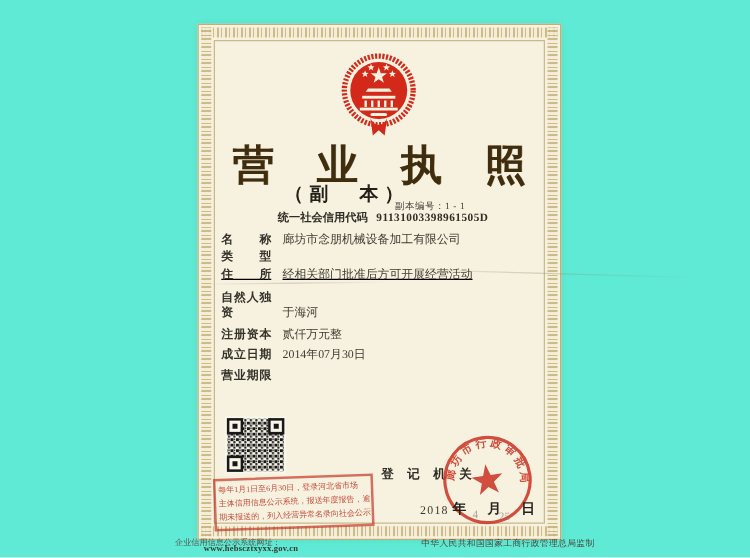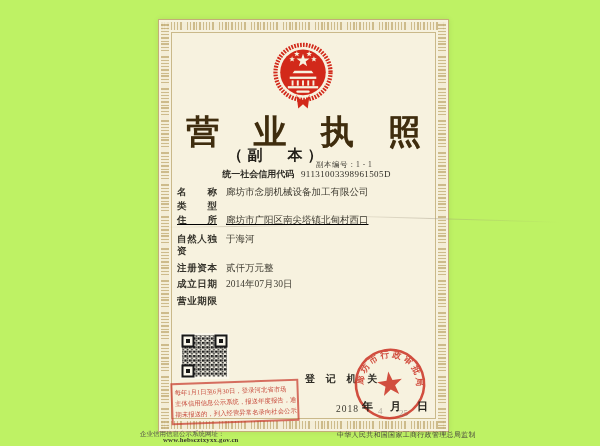--- a/index.html
+++ b/index.html
@@ -1,19 +1,19 @@
 <!DOCTYPE html>
 <html><head>
 <meta charset="utf-8">
 <style>
   * { margin:0; padding:0; box-sizing:border-box; }
   html,body { background:#ffffff; }
   .scan {
     position:relative; width:600px; height:446px; overflow:hidden;
-    background:#bef264;
+    background:#5eead4;
     font-family:"Liberation Serif","DejaVu Serif",serif;
   }
   
   .paper {
     position:absolute; left:158px; top:19px; width:291px; height:413px;
     background:#f7f2df;
     border:1px solid #c3ae77;
     box-shadow:0 0 6px rgba(0,0,0,.08);
   }
   .band { position:absolute; opacity:.85; }
@@ -36,25 +36,25 @@
     font-size:33px; font-weight:bold; color:#3f2d0e;
     letter-spacing:13px; padding-left:13px; text-shadow:.4px .4px 0 rgba(63,45,14,.5);
   }
   .subtitle {
     position:absolute; left:158px; top:146px; width:234px; text-align:center;
     font-size:15px; font-weight:bold; color:#23201a; letter-spacing:5px; padding-left:5px;
   }
   .copy-no { position:absolute; left:316px; top:160px; font-size:7.5px; color:#3c3a32; letter-spacing:.5px; }
   .credit { position:absolute; left:158px; top:168px; width:291px; text-align:center;
     font-size:9px; font-weight:bold; color:#2f2d26; padding-left:6px; }
-  .credit .code { font-weight:normal; letter-spacing:.4px; }
+  .credit .code { font-weight:bold; letter-spacing:.4px; }
 
   
   .fields { position:absolute; left:177px; top:186px; width:262px; }
-  .frow { display:flex; align-items:flex-start; min-height:12px; }
+  .frow { display:flex; align-items:flex-end; min-height:12px; }
   .frow + .frow { margin-top:3px; }
   .frow.g1 { margin-top:2px; } .frow.g2 { margin-top:7px; } .frow.g3 { margin-top:4.5px; } .frow.g4 { margin-top:2px;text-decoration:underline; }
   .flabel {
     flex:0 0 40px; width:40px; text-align:justify; text-align-last:justify;
     font-family:"Liberation Sans","DejaVu Sans",sans-serif;
     font-size:9.5px; font-weight:bold; color:#34322a; line-height:12px;
   }
   .fvalue { margin-left:9px; width:208px; font-size:9.5px; color:#3e3b31; line-height:12px; }
   .fvalue.small { font-size:8px; line-height:10px; margin-top:1px; }
 
@@ -128,21 +128,21 @@
   <div class="fields">
     <div class="frow">
       <span class="flabel">名称</span>
       <span class="fvalue">廊坊市念朋机械设备加工有限公司</span>
     </div>
     <div class="frow g1">
       <span class="flabel">类型</span>
     </div>
     <div class="frow g4">
       <span class="flabel">住所</span>
-      <span class="fvalue">廊坊市广阳区南尖塔镇北甸村西口</span>
+      <span class="fvalue">经相关部门批准后方可开展经营活动</span>
     </div>
     <div class="frow g2">
       <span class="flabel">自然人独资</span>
       <span class="fvalue">于海河</span>
     </div>
     <div class="frow g3">
       <span class="flabel">注册资本</span>
       <span class="fvalue">贰仟万元整</span>
     </div>
     <div class="frow g3">

